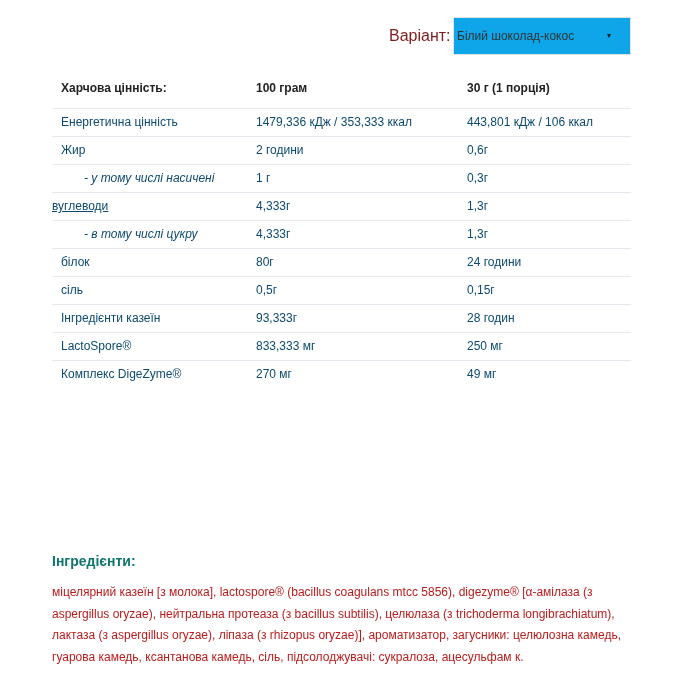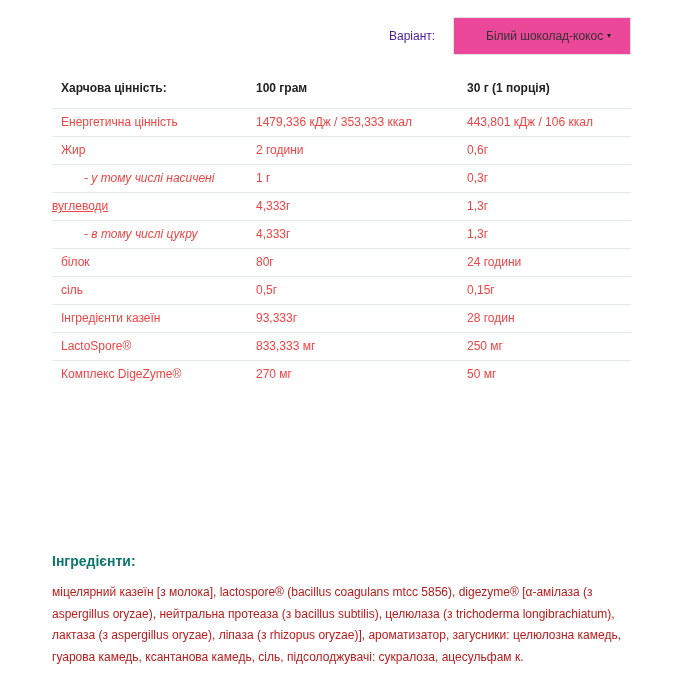--- a/index.html
+++ b/index.html
@@ -4,40 +4,40 @@
   <style>
     * { box-sizing: border-box; margin: 0; padding: 0; }
     html, body { width: 700px; height: 700px; background: #ffffff; overflow: hidden; }
     body { font-family: "Liberation Sans", "DejaVu Sans", sans-serif; color: #333333; position: relative; }
 
     .variant-row {
       position: absolute; top: 17px; left: 0; width: 700px; height: 38px;
     }
     .variant-label {
       position: absolute; left: 389px; top: 0; height: 38px; line-height: 38px;
-      font-size: 12px; color: #4c1d95;
+      font-size: 16px; color: #7f1d1d;
     }
     .variant-select {
       position: absolute; left: 453px; top: 0; width: 178px; height: 38px;
-      border: 1px solid #e2e2e2; background: #ec4899; cursor: pointer;
-      font-size: 12px; color: #333333; line-height: 36px; padding-left: 32px;
+      border: 1px solid #e2e2e2; background: #0ea5e9; cursor: pointer;
+      font-size: 12px; color: #333333; line-height: 36px; padding-left: 3px;
       white-space: nowrap; overflow: hidden;
     }
     .variant-select .caret {
       position: absolute; left: 153px; top: 0; font-size: 8px; color: #222;
     }
 
     .nutrition-table {
       position: absolute; left: 52px; top: 68px; width: 579px;
       border-collapse: collapse;
     }
     .nutrition-table td, .nutrition-table th {
       height: 28px; font-size: 12px; text-align: left; vertical-align: middle;
       border-bottom: 1px solid #e3e8ee; white-space: nowrap; padding: 0;
-      color: #ef4444;
+      color: #0c4a6e;
     }
     .nutrition-table th { font-weight: bold; color: #222222; height: 40px; }
     .nutrition-table th, .nutrition-table td { border-bottom-width: 1.5px; }
     .nutrition-table tr:last-child td { border-bottom: none; }
     .col-name { width: 204px; padding-left: 9px !important; margin-left: 9px; }
     .col-100 { width: 211px; }
     .col-30 { width: 164px; }
     .indent { padding-left: 32px !important; font-style: italic; }
     .no-pad { padding-left: 0 !important; }
     .col-name.no-pad { padding-left: 0 !important; text-decoration: underline; }
@@ -112,19 +112,19 @@
       <td>28 годин</td>
     </tr>
     <tr>
       <td class="col-name">LactoSpore®</td>
       <td>833,333 мг</td>
       <td>250 мг</td>
     </tr>
     <tr>
       <td class="col-name">Комплекс DigeZyme®</td>
       <td>270 мг</td>
-      <td>50 мг</td>
+      <td>49 мг</td>
     </tr>
   </tbody>
 </table>
 
 <div class="ingredients-title">Інгредієнти:</div>
 <div class="ingredients-text">міцелярний казеїн [з молока], lactospore® (bacillus coagulans mtcc 5856), digezyme® [α-амілаза (з aspergillus oryzae), нейтральна протеаза (з bacillus subtilis), целюлаза (з trichoderma longibrachiatum), лактаза (з aspergillus oryzae), ліпаза (з rhizopus oryzae)], ароматизатор, загусники: целюлозна камедь, гуарова камедь, ксантанова камедь, сіль, підсолоджувачі: сукралоза, ацесульфам к.</div>
 
 </body></html>

